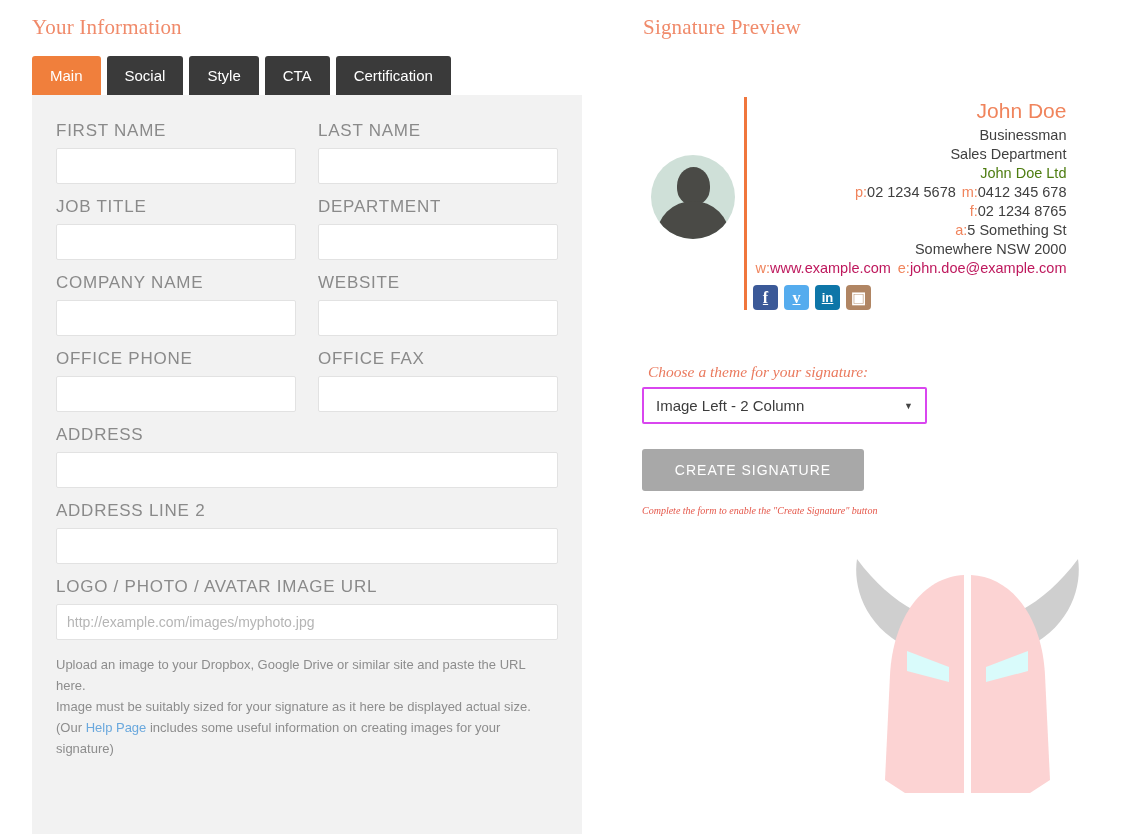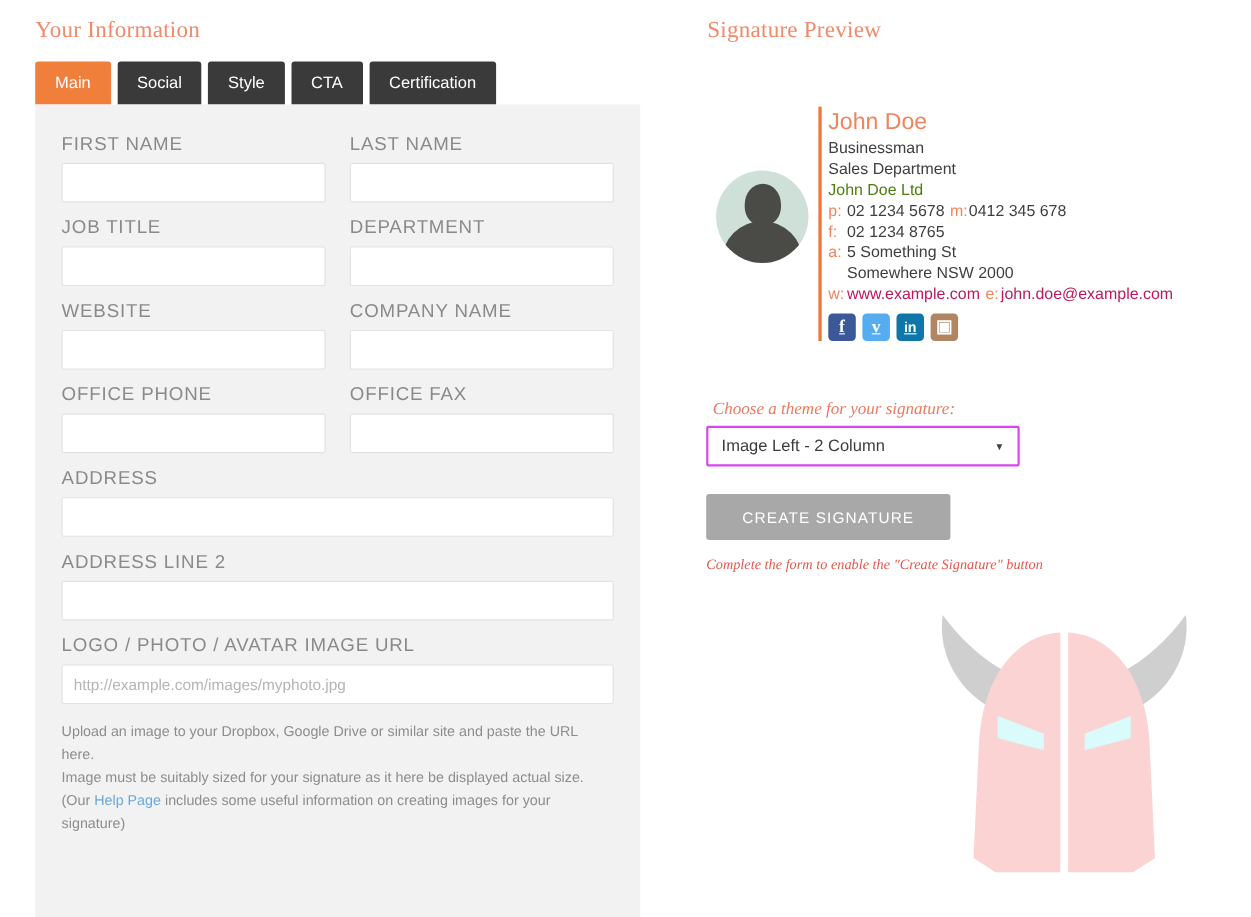--- a/index.html
+++ b/index.html
@@ -107,21 +107,21 @@
     border-radius: 50% 50% 45% 45%;
     left: 26px; top: 12px;
   }
   .avatar .shoulders {
     position: absolute;
     width: 74px; height: 42px;
     background: #4a4a46;
     border-radius: 40px 40px 0 0;
     left: 5px; top: 46px;
   }
-  .sig-text { font-size: 14.5px; line-height: 19px; color: #3f3f3f; }
+  .sig-text { font-size: 14.5px; line-height: 19px; color: #3f3f3f; text-align: right; }
   .sig-name {
     font-size: 21px;
     color: #f0845c;
     line-height: 27px;
     margin-bottom: 2px;
   }
   .sig-line { white-space: nowrap; }
   .sig-company { font-weight: normal; color: #4d7c0f; }
   .lbl { color: #f0845c; display: inline-block; width: 17px; }
   .lbl.m { width: 22px; padding-left: 5px; }
@@ -179,21 +179,21 @@
     font-family: "Liberation Sans", sans-serif;
     font-size: 14px;
     letter-spacing: 1px;
     cursor: default;
   }
   .warn-note {
     position: absolute;
     left: 642px; top: 505px;
     font-family: "Liberation Serif", serif;
     font-style: italic;
-    font-size: 13px;
+    font-size: 10px;
     color: #e5574a;
     white-space: nowrap;
   }
 
   
   .helmet { position: absolute; left: 845px; top: 555px; width: 245px; height: 280px; }
 </style>
 </head>
 <body>
 
@@ -226,25 +226,25 @@
             <label class="field-label">JOB TITLE</label>
             <input type="text" class="field-input" placeholder="" style="">
           </div>
           <div class="field half">
             <label class="field-label">DEPARTMENT</label>
             <input type="text" class="field-input" placeholder="" style="">
           </div>
         </div>
         <div class="row">
           <div class="field half">
+            <label class="field-label">COMPANY NAME</label>
+            <input type="text" class="field-input" placeholder="" style="">
+          </div>
+          <div class="field half">
             <label class="field-label">WEBSITE</label>
-            <input type="text" class="field-input" placeholder="" style="">
-          </div>
-          <div class="field half">
-            <label class="field-label">COMPANY NAME</label>
             <input type="text" class="field-input" placeholder="" style="">
           </div>
         </div>
         <div class="row">
           <div class="field half">
             <label class="field-label">OFFICE PHONE</label>
             <input type="text" class="field-input" placeholder="" style="">
           </div>
           <div class="field half">
             <label class="field-label">OFFICE FAX</label>

